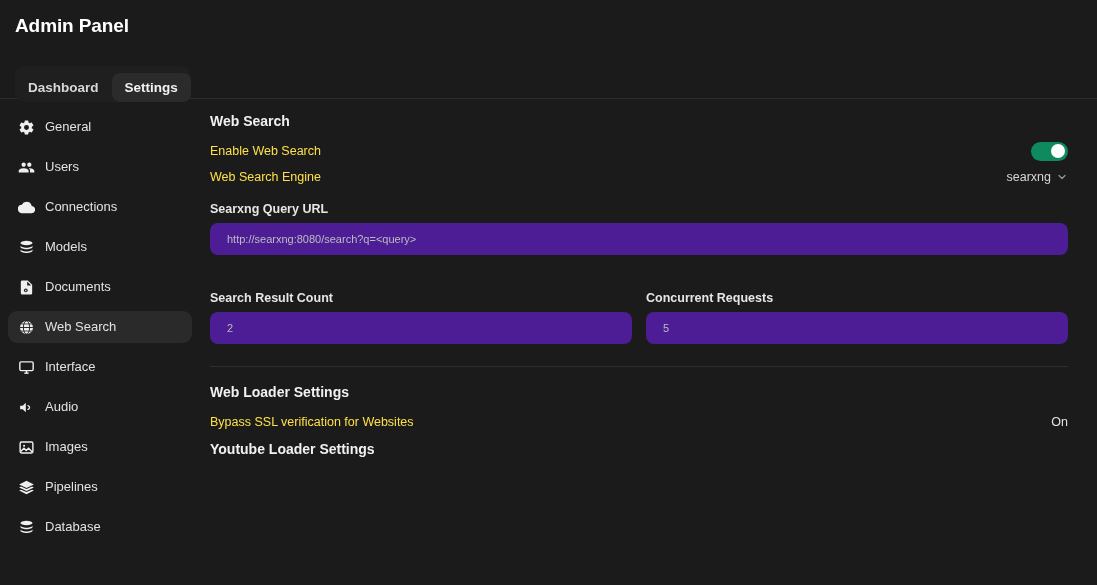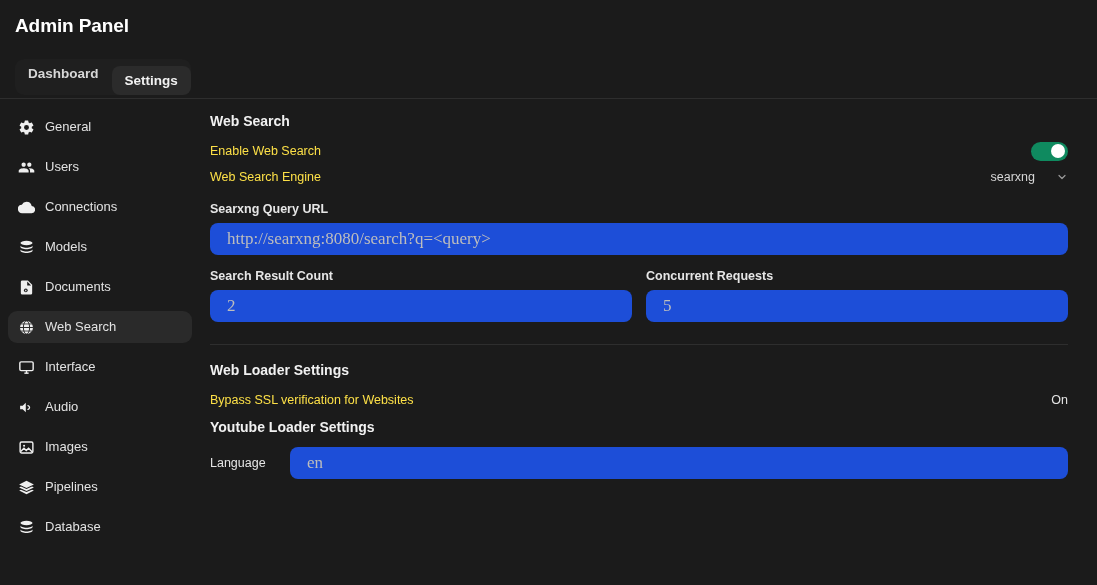--- a/index.html
+++ b/index.html
@@ -40,23 +40,23 @@
     color: #ffffff;
     position: absolute;
     left: 15px;
     top: 15px;
     letter-spacing: -0.1px;
   }
 
   .tabbar {
     position: absolute;
     left: 15px;
-    top: 59px;
-    display: flex;
-    align-items: flex-start;
+    top: 66px;
+    display: flex;
+    align-items: flex-end;
     gap: 0px;
     background: #1f1f1f;
     border-radius: 9px;
     padding: 0;
   }
 
   .tab {
     font-size: 13.5px;
     font-weight: bold;
     color: #d7d7d7;
@@ -168,21 +168,21 @@
     border-radius: 50%;
     background: #ffffff;
     top: 2.5px;
     right: 3px;
   }
 
   
   .select {
     display: flex;
     align-items: center;
-    gap: 21px;
+    gap: 5px;
     cursor: pointer;
   }
   .select-value {
     font-size: 12.5px;
     color: #d6d6d6;
   }
   .chev {
     width: 12px;
     height: 12px;
     color: #9a9a9a;
@@ -196,40 +196,40 @@
     font-size: 12.5px;
     font-weight: bold;
     color: #e6e6e6;
     line-height: 14px;
     margin-bottom: 7px;
   }
 
   .input {
     width: 100%;
     height: 32px;
-    background: #1d4ed8;
+    background: #4c1d95;
     border: none;
     border-radius: 8px;
     color: #bdbdbd;
-    font-size: 17px;
-    font-family: Liberation Serif, serif;
+    font-size: 11px;
+    font-family: Liberation Sans, sans-serif;
     padding: 0 17px;
     outline: none;
     display: block;
   }
   .input::placeholder { color: #8d8d8d; }
 
   .block { margin-top: 12px; }
 
   .two-col {
     display: flex;
     gap: 14px;
     margin-top: 14px;
   }
-  .col { flex: 1 1 0; min-width: 0; }
+  .col { flex: 1 1 0; min-width: 0; margin-top: 22px; }
 
   .divider {
     height: 1px;
     background: #2e2e2e;
     margin: 22px 0 17px 0;
     border: none;
   }
 
   .value-text {
     font-size: 12.5px;
@@ -434,21 +434,17 @@
 
       <div class="row">
         <span class="row-label">Bypass SSL verification for Websites</span>
         <span class="value-text">On</span>
       </div>
 
       <div class="gap-sm"></div>
 
       <div class="section-title">Youtube Loader Settings</div>
 
-      <div class="inline-field">
-        <span class="lbl">Language</span>
-        <input class="input" type="text" value="en" style="">
-      </div>
 
     </div>
 
   </div>
 </div>
 
 </body></html>

